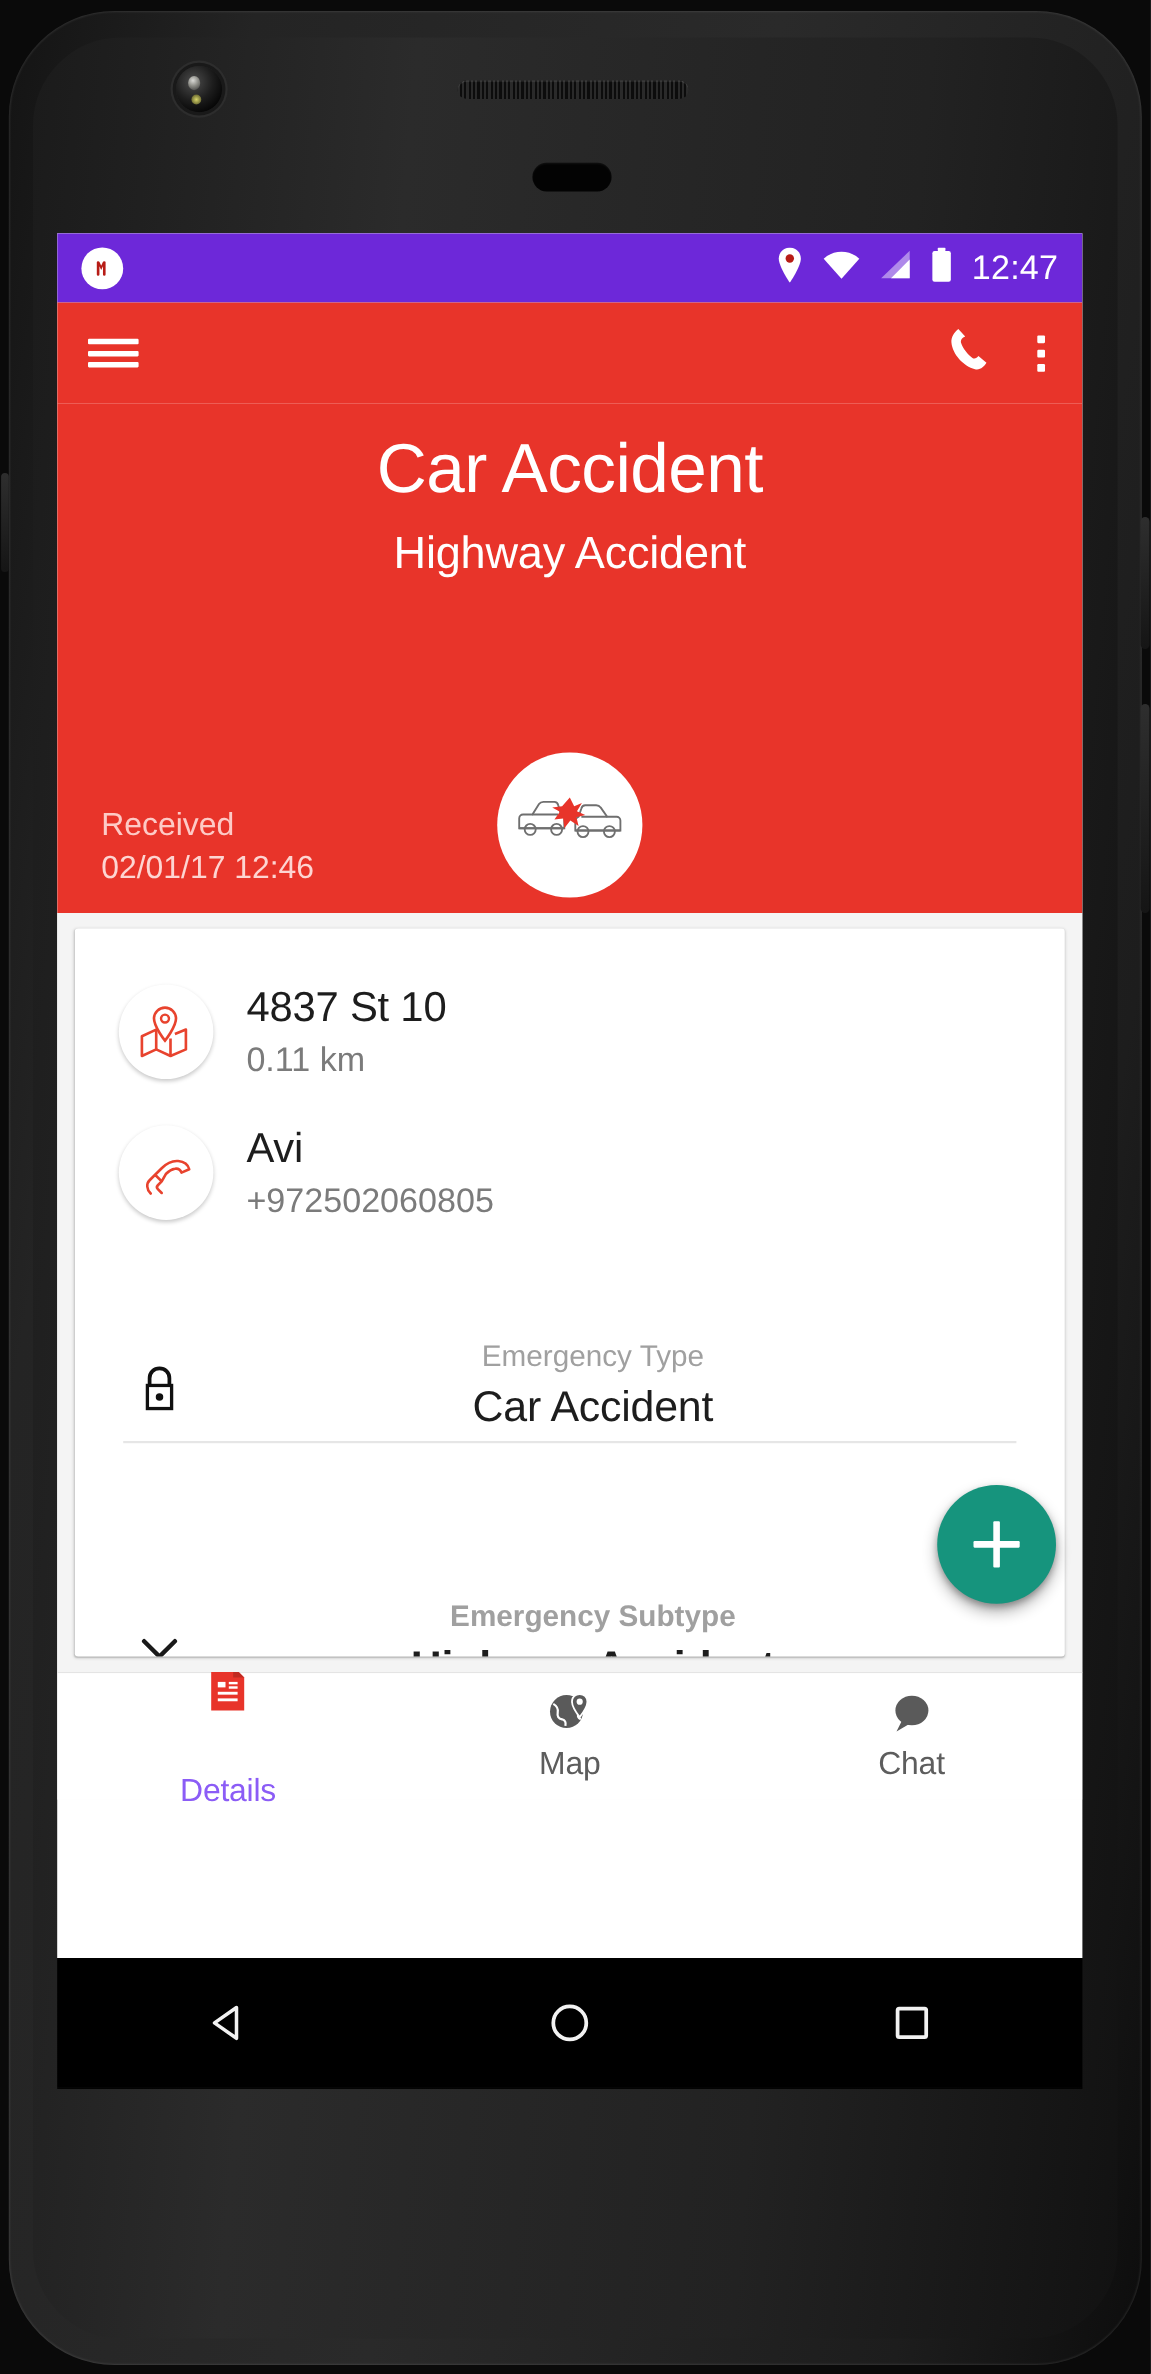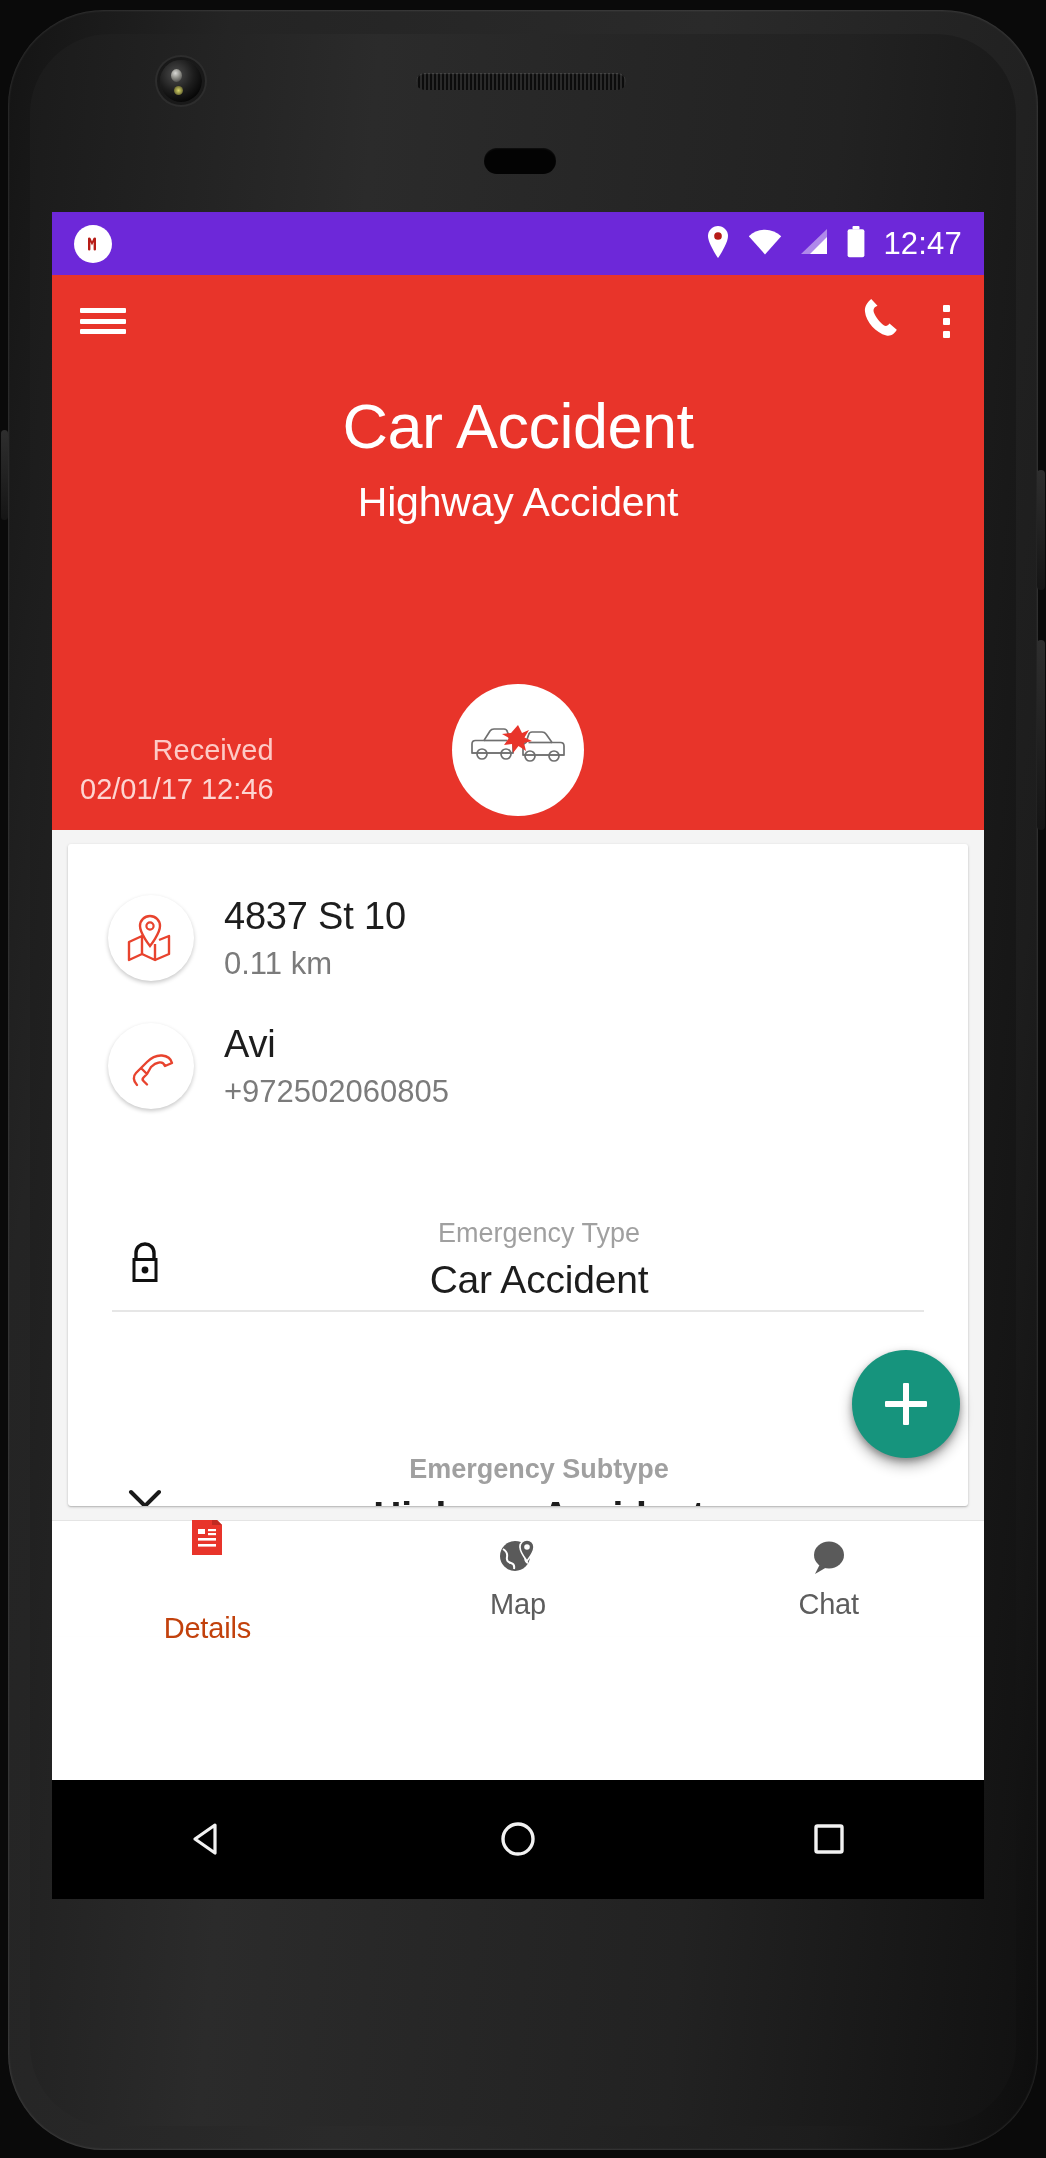--- a/index.html
+++ b/index.html
@@ -127,22 +127,22 @@
     line-height: 1.05;
     letter-spacing: -0.5px;
   }
   .hero-sub {
     color: #fff; text-align: center;
     font-size: 41px; font-weight: 400;
     margin-top: 20px;
     letter-spacing: -0.2px;
   }
   .hero-bottom {
-    position: absolute; left: 4px; right: 0; bottom: 22px;
-    display: flex; align-items: flex-end; text-align: right;
+    position: absolute; left: 16px; right: 0; bottom: 22px;
+    display: flex; align-items: flex-end;
   }
   .received {
     padding-left: 24px;
     color: #ffd3cf;
     font-size: 29px; line-height: 1.32;
     opacity: .95;
   }
   .received .ln2 { color: #ffdedb; }
   .hero-avatar {
     position: absolute;
@@ -237,21 +237,21 @@
     border-top: 1px solid #e4e4e4;
     box-shadow: 0 -1px 2px rgba(0,0,0,0.07);
   }
   .nav-item {
     flex: 1;
     display:flex; flex-direction:column;
     align-items:center; justify-content:center;
     gap: 8px; cursor: pointer;
   }
   .nav-label { font-size: 29px; color: #5d5d5d; letter-spacing: -0.2px; }
-  .nav-item.active .nav-label { color: #c2410c; margin-top: 47px; }
+  .nav-item.active .nav-label { color: #8b5cf6; margin-top: 47px; }
   .nav-ico { height: 44px; display:flex; align-items:center; justify-content:center; }
 
   
   .navbar {
     position: absolute;
     left: 52px; top: 1780px;
     width: 932px; height: 118px;
     background: #000;
     display: flex; align-items: center;
   }

